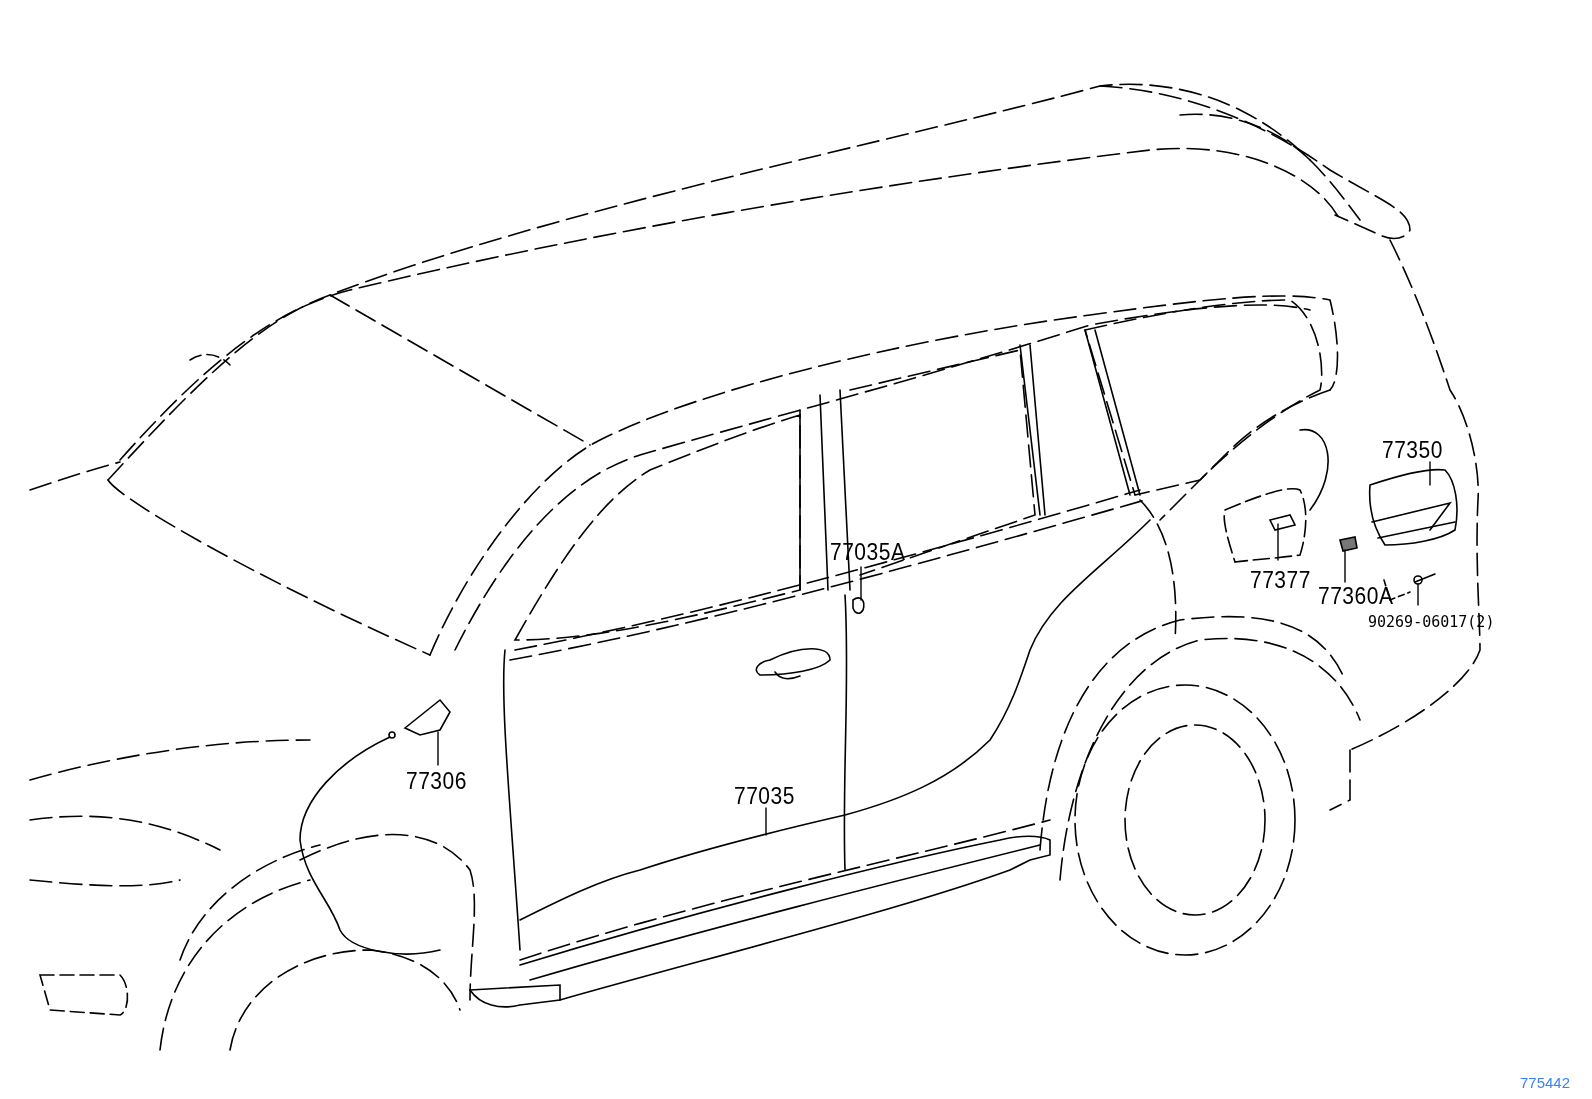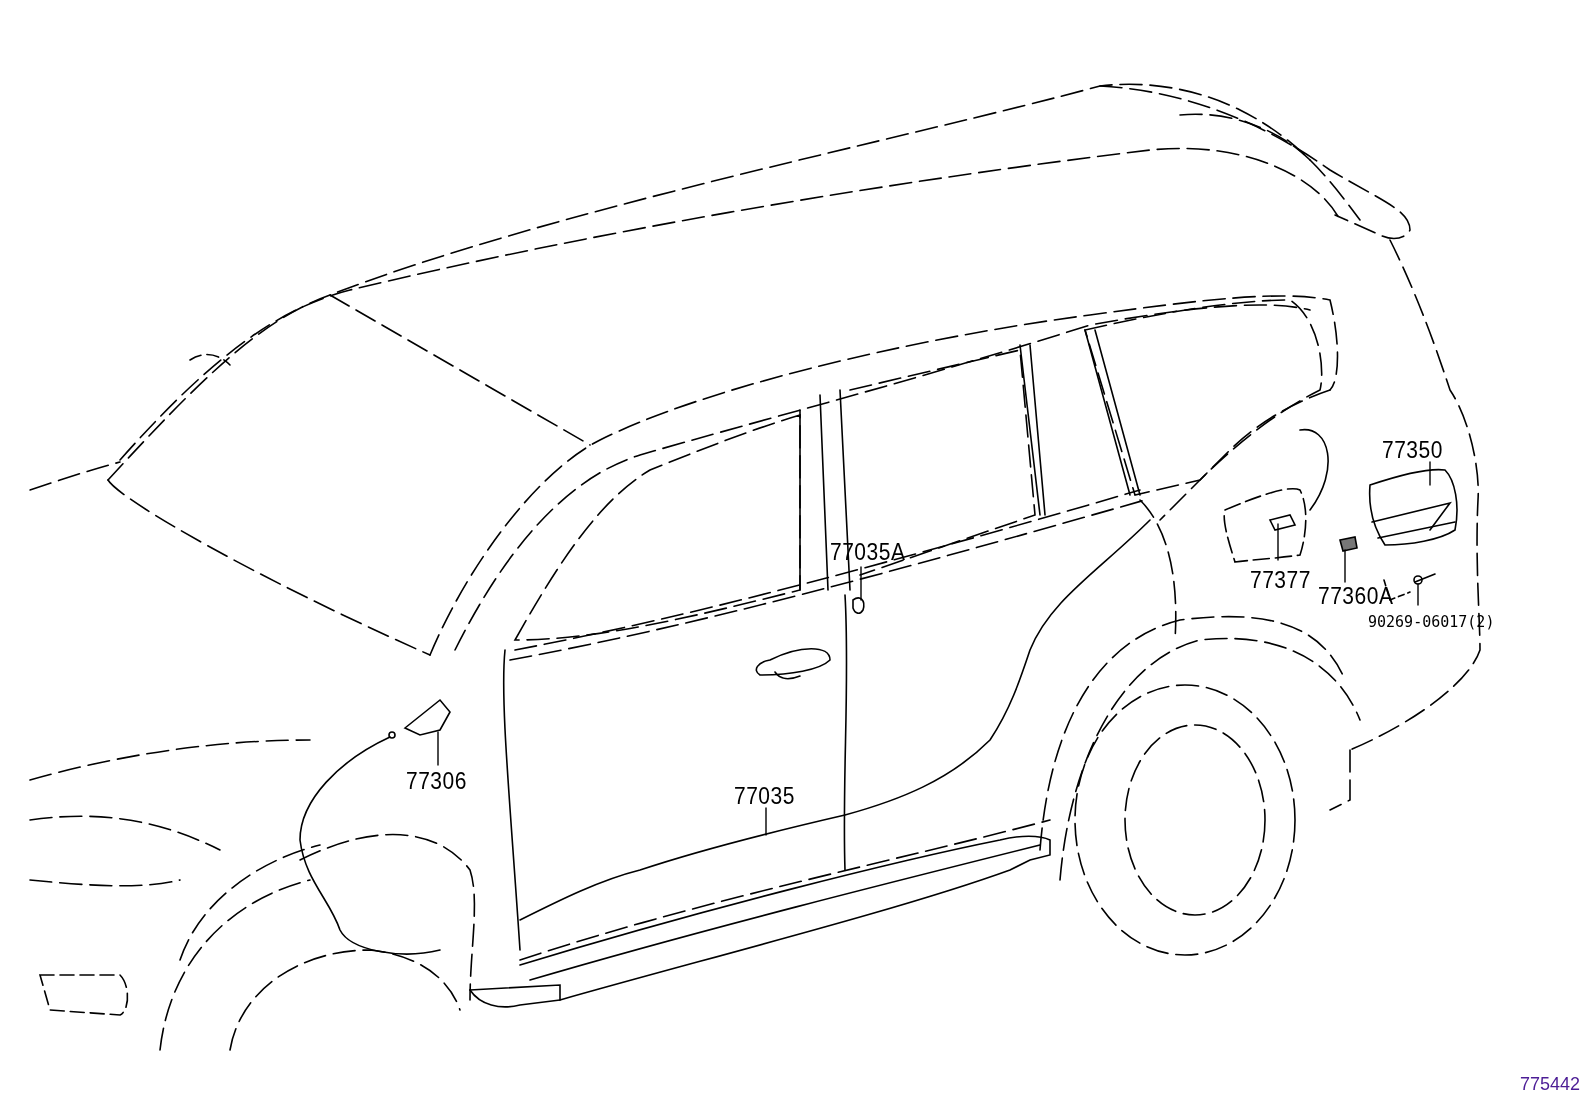--- a/index.html
+++ b/index.html
@@ -1,20 +1,20 @@
 <!DOCTYPE html>
 <html><head>
 <meta charset="utf-8">
 <style>
   html, body { margin:0; padding:0; background:#ffffff; }
   body { width:1592px; height:1099px; position:relative; overflow:hidden; font-family:"DejaVu Sans Mono", monospace; }
   svg.art { position:absolute; left:0; top:0; }
   .lbl { position:absolute; font-family:"Liberation Sans", sans-serif; font-size:21px; color:#000; letter-spacing:0.5px; transform:scaleY(1.15); transform-origin:left top; white-space:nowrap; }
   .lbl.small { font-family:"DejaVu Sans Mono", monospace; font-size:15px; letter-spacing:0; transform:scaleY(1.1); }
-  .fig { position:absolute; font-family:"Liberation Sans", sans-serif; font-size:18px; color:#4c1d95; }
+  .fig { position:absolute; font-family:"Liberation Sans", sans-serif; font-size:15px; color:#3b82f6; }
 </style>
 </head>
 <body>
 
 <svg class="art" width="1592" height="1099" viewBox="0 0 1592 1099" fill="none" stroke="#000" stroke-width="1.6" stroke-linecap="round">
 
   <path d="M108 480 C200 380 260 320 330 295 C550 210 900 140 1100 86 C1150 80 1200 90 1240 110 C1300 140 1330 180 1360 220" stroke-dasharray="22 8"></path>
   <path d="M108 480 C120 500 260 580 430 655" stroke-dasharray="22 8"></path>
   <path d="M330 295 L590 445" stroke-dasharray="22 8"></path>
   <path d="M120 460 C200 370 270 310 350 290 C600 230 900 180 1150 150 C1250 140 1320 180 1340 220" stroke-dasharray="22 8"></path>

